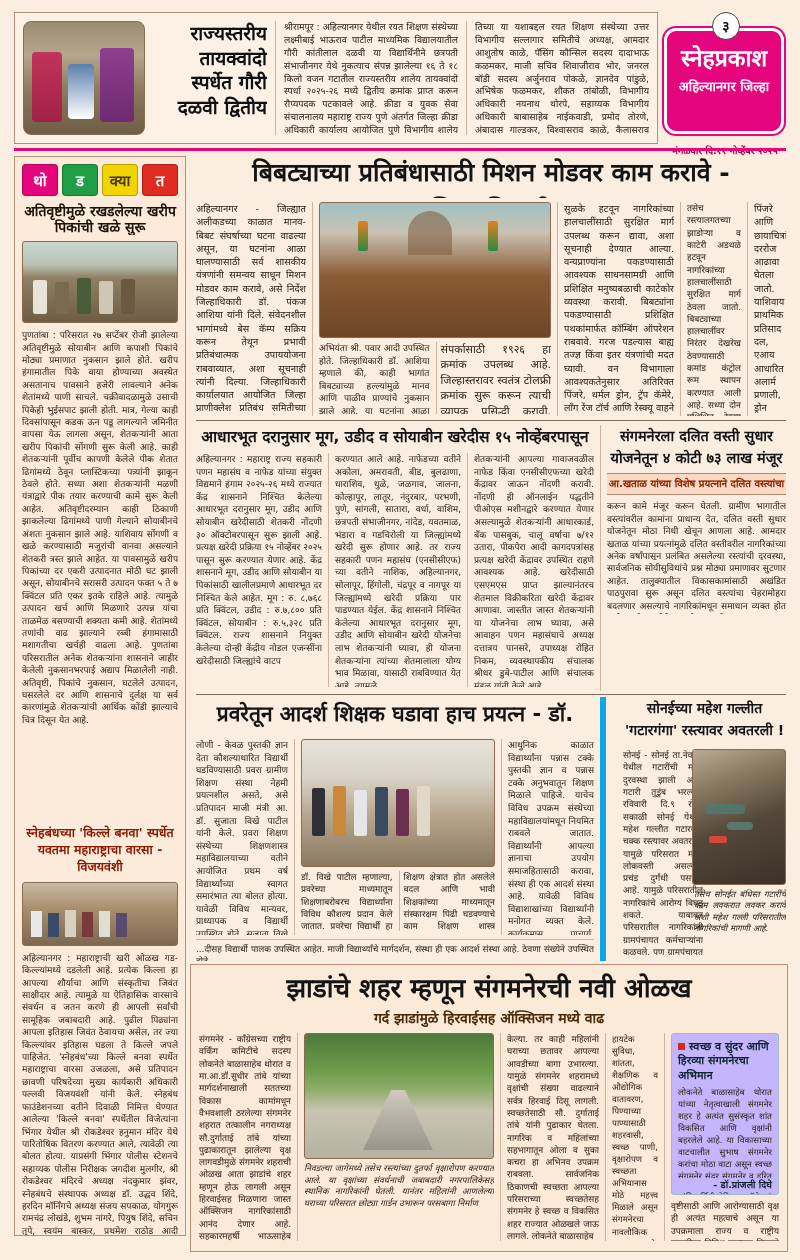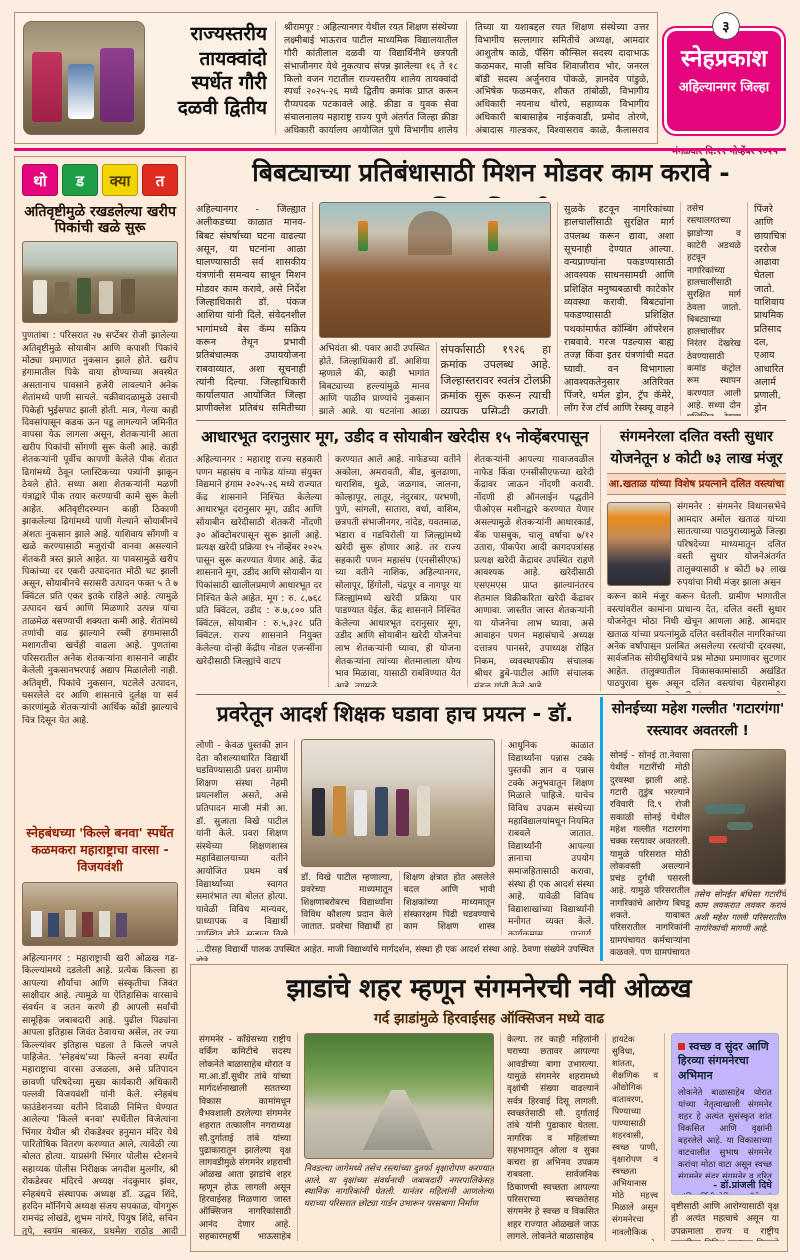--- a/index.html
+++ b/index.html
@@ -77,21 +77,21 @@
   <div class="headline" style="font-size:14px;margin:7px 0 6px 0;color:#1c1208;">अतिवृष्टीमुळे रखडलेल्या खरीप पिकांची खळे सुरू</div>
   <div class="photo" style="width:154px;height:80px;
               background:linear-gradient(180deg,#cdd6cf 0%,#b9c2b4 28%,#8f7f62 45%,#6e5d44 100%);">
     <div style="width:14px;height:34px;margin:38px 0 0 10px;background:#e8e3d6;float:left;border-radius:2px;"></div>
     <div style="width:14px;height:32px;margin:40px 0 0 8px;background:#7a6a4e;float:left;border-radius:2px;"></div>
     <div style="width:14px;height:36px;margin:36px 0 0 8px;background:#4a5d3a;float:left;border-radius:2px;"></div>
     <div style="width:14px;height:33px;margin:39px 0 0 8px;background:#cfc7b4;float:left;border-radius:2px;"></div>
     <div style="width:14px;height:35px;margin:37px 0 0 8px;background:#6b5a3f;float:left;border-radius:2px;"></div>
   </div>
   <div class="stxt" style="margin-top:6px;height:488px;">पुणतांबा : परिसरात २७ सप्टेंबर रोजी झालेल्या अतिवृष्टीमुळे सोयाबीन आणि कपाशी पिकांचे मोठ्या प्रमाणात नुकसान झाले होते. खरीप हंगामातील पिके वाया होण्याच्या अवस्थेत असतानाच पावसाने हजेरी लावल्याने अनेक शेतांमध्ये पाणी साचले. चक्रीवादळामुळे उसाची पिकेही भुईसपाट झाली होती. मात्र, गेल्या काही दिवसांपासून कडक ऊन पडू लागल्याने जमिनीत वापसा येऊ लागला असून, शेतकऱ्यांनी आता खरीप पिकांची सोंगणी सुरू केली आहे. काही शेतकऱ्यांनी पूर्वीच कापणी केलेले पीक शेतात ढिगांमध्ये ठेवून प्लास्टिकच्या पत्र्यांनी झाकून ठेवले होते. सध्या अशा शेतकऱ्यांनी मळणी यंत्राद्वारे पीक तयार करण्याची कामे सुरू केली आहेत. अतिवृष्टीदरम्यान काही ठिकाणी झाकलेल्या ढिगांमध्ये पाणी गेल्याने सोयाबीनचे अंशतः नुकसान झाले आहे. याशिवाय सोंगणी व खळे करण्यासाठी मजुरांची वानवा असल्याने शेतकरी त्रस्त झाले आहेत. या पावसामुळे खरीप पिकांच्या दर एकरी उत्पादनात मोठी घट झाली असून, सोयाबीनचे सरासरी उत्पादन फक्त ५ ते ७ क्विंटल प्रति एकर इतके राहिले आहे. त्यामुळे उत्पादन खर्च आणि मिळणारे उत्पन्न यांचा ताळमेळ बसण्याची शक्यता कमी आहे. शेतांमध्ये तणांची वाढ झाल्याने रब्बी हंगामासाठी मशागतीचा खर्चही वाढला आहे. पुणतांबा परिसरातील अनेक शेतकऱ्यांना शासनाने जाहीर केलेली नुकसानभरपाई अद्याप मिळालेली नाही. अतिवृष्टी, पिकांचे नुकसान, घटलेले उत्पादन, घसरलेले दर आणि शासनाचे दुर्लक्ष या सर्व कारणांमुळे शेतकऱ्यांची आर्थिक कोंडी झाल्याचे चित्र दिसून येत आहे.</div>
-  <div class="headline" style="font-size:12.5px;margin:8px 0 6px 0;color:#8b1a00;line-height:1.35;">स्नेहबंधच्या 'किल्ले बनवा' स्पर्धेत कळमकरा महाराष्ट्राचा वारसा - विजयवंशी</div>
+  <div class="headline" style="font-size:12.5px;margin:8px 0 6px 0;color:#8b1a00;line-height:1.35;">स्नेहबंधच्या 'किल्ले बनवा' स्पर्धेत यवतमा महाराष्ट्राचा वारसा - विजयवंशी</div>
   <div class="photo" style="width:154px;height:62px;
               background:linear-gradient(180deg,#c9b9a4 0%,#a8906f 40%,#7d6850 100%);">
     <div style="width:11px;height:26px;margin:28px 0 0 8px;background:#e8e8e8;float:left;"></div>
     <div style="width:11px;height:24px;margin:30px 0 0 6px;background:#3a4a6b;float:left;"></div>
     <div style="width:11px;height:27px;margin:27px 0 0 6px;background:#d8d0c0;float:left;"></div>
     <div style="width:11px;height:25px;margin:29px 0 0 6px;background:#7a3a3a;float:left;"></div>
     <div style="width:11px;height:26px;margin:28px 0 0 6px;background:#e0ddd2;float:left;"></div>
     <div style="width:11px;height:24px;margin:30px 0 0 6px;background:#5b4a6b;float:left;"></div>
   </div>
   <div class="stxt" style="margin-top:6px;height:332px;">अहिल्यानगर : महाराष्ट्राची खरी ओळख गड-किल्ल्यांमध्ये दडलेली आहे. प्रत्येक किल्ला हा आपल्या शौर्याचा आणि संस्कृतीचा जिवंत साक्षीदार आहे. त्यामुळे या ऐतिहासिक वारसाचे संवर्धन व जतन करणे ही आपली सर्वांची सामूहिक जबाबदारी आहे. पुढील पिढ्यांना आपला इतिहास जिवंत ठेवायचा असेल, तर ज्या किल्ल्यांवर इतिहास घडला ते किल्ले जपले पाहिजेत. 'स्नेहबंध'च्या किल्ले बनवा स्पर्धेत महाराष्ट्राचा वारसा उजळला, असे प्रतिपादन छावणी परिषदेच्या मुख्य कार्यकारी अधिकारी पल्लवी विजयवंशी यांनी केले. स्नेहबंध फाउंडेशनच्या वतीने दिवाळी निमित्त घेण्यात आलेल्या 'किल्ले बनवा' स्पर्धेतील विजेत्यांना भिंगार येथील श्री रोकडेश्वर हनुमान मंदिर येथे पारितोषिक वितरण करण्यात आले, त्यावेळी त्या बोलत होत्या. याप्रसंगी भिंगार पोलीस स्टेशनचे सहाय्यक पोलीस निरीक्षक जगदीश मुलगीर, श्री रोकडेश्वर मंदिरचे अध्यक्ष नंदकुमार झंवर, स्नेहबंधचे संस्थापक अध्यक्ष डॉ. उद्धव शिंदे, हरदिन मॉर्निंगचे अध्यक्ष संजय सपकाळ, योगगुरू रामचंद्र लोखंडे, शुभम नांगरे, पियुष शिंदे, सचिन तुपे, स्वयंम बास्कर, प्रथमेश राठोड आदी उपस्थित होते. या स्पर्धेत प्रथम क्रमांक अवनीश बालाजी बढ्डाल, द्वितीय पावन गणपती मंदिर, तृतीय वरसावी ग्रुप मित्र मंडळ, उत्तेजनार्थ बाल श्रीराम ग्रुप, सिद्धेश दिलीप खामकर यांना पुरस्कार देऊन गौरवण्यात आले. प्रास्ताविक व आभार माजी प्राचार्य एकनाथ जगताप यांनी मानले. स्पर्धेतून मुलांच्या मनात असलेले गडकिल्ले ते प्रत्यक्षात साकारण्याचा प्रयत्न करतात. त्यामुळे त्यांच्या प्रयोगशीलतेला आणि कल्पकतेला वाव मिळतो. या किल्ले बनवा स्पर्धेतून महाराष्ट्राचा मराठमोळ्या इतिहास संस्कृतीची आठवण ताजी झाली, असे स्नेहबंध चे अध्यक्ष डॉ. उद्धव शिंदे म्हणाले.</div>
@@ -124,25 +124,20 @@
     <div class="headline" style="font-size:15.5px;height:26px;line-height:1.6;">आधारभूत दरानुसार मूग, उडीद व सोयाबीन खरेदीस १५ नोव्हेंबरपासून सुरुवात</div>
     <div class="colrow" style="height:234px;margin-top:2px;">
       <div class="ncol jtxt" style="width:126px;font-size:9px;">अहिल्यानगर : महाराष्ट्र राज्य सहकारी पणन महासंघ व नाफेड यांच्या संयुक्त विद्यमाने हंगाम २०२५-२६ मध्ये राज्यात केंद्र शासनाने निश्चित केलेल्या आधारभूत दरानुसार मूग, उडीद आणि सोयाबीन खरेदीसाठी शेतकरी नोंदणी ३० ऑक्टोबरपासून सुरू झाली आहे. प्रत्यक्ष खरेदी प्रक्रिया १५ नोव्हेंबर २०२५ पासून सुरू करण्यात येणार आहे. केंद्र शासनाने मूग, उडीद आणि सोयाबीन या पिकांसाठी खालीलप्रमाणे आधारभूत दर निश्चित केले आहेत. मूग : रु. ८,७६८ प्रति क्विंटल, उडीद : रु.७,८०० प्रति क्विंटल, सोयाबीन : रु.५,३२८ प्रति क्विंटल. राज्य शासनाने नियुक्त केलेल्या दोन्ही केंद्रीय नोडल एजन्सींना खरेदीसाठी जिल्ह्यांचे वाटप</div>
       <div class="ncol jtxt" style="width:126px;font-size:9px;">करण्यात आले आहे. नाफेडच्या वतीने अकोला, अमरावती, बीड, बुलढाणा, धाराशिव, धुळे, जळगाव, जालना, कोल्हापूर, लातूर, नंदुरबार, परभणी, पुणे, सांगली, सातारा, वर्धा, वाशिम, छत्रपती संभाजीनगर, नांदेड, यवतमाळ, भंडारा व गडचिरोली या जिल्ह्यांमध्ये खरेदी सुरू होणार आहे. तर राज्य सहकारी पणन महासंघ (एनसीसीएफ) च्या वतीने नाशिक, अहिल्यानगर, सोलापूर, हिंगोली, चंद्रपूर व नागपूर या जिल्ह्यांमध्ये खरेदी प्रक्रिया पार पाडण्यात येईल. केंद्र शासनाने निश्चित केलेल्या आधारभूत दरानुसार मूग, उडीद आणि सोयाबीन खरेदी योजनेचा लाभ शेतकऱ्यांनी घ्यावा, ही योजना शेतकऱ्यांना त्यांच्या शेतमालाला योग्य भाव मिळावा, यासाठी राबविण्यात येत आहे, त्यामुळे</div>
       <div class="ncol jtxt" style="flex:1;font-size:9px;">शेतकऱ्यांनी आपल्या गावाजवळील नाफेड किंवा एनसीसीएफच्या खरेदी केंद्रावर जाऊन नोंदणी करावी. नोंदणी ही ऑनलाईन पद्धतीने पीओएस मशीनद्वारे करण्यात येणार असल्यामुळे शेतकऱ्यांनी आधारकार्ड, बँक पासबुक, चालू वर्षाचा ७/१२ उतारा, पीकपेरा आदी कागदपत्रांसह प्रत्यक्ष खरेदी केंद्रावर उपस्थित राहणे आवश्यक आहे. खरेदीसाठी एसएमएस प्राप्त झाल्यानंतरच शेतमाल विक्रीकरिता खरेदी केंद्रावर आणावा. जास्तीत जास्त शेतकऱ्यांनी या योजनेचा लाभ घ्यावा, असे आवाहन पणन महासंघाचे अध्यक्ष दत्तात्रय पानसरे, उपाध्यक्ष रोहित निकम, व्यवस्थापकीय संचालक श्रीधर डुबे-पाटील आणि संचालक मंडळ यांनी केले आहे.</div>
     </div>
   </div>
   <div class="abs" style="left:404px;top:4px;width:186px;height:266px;border-left:1px solid #cdb4a0;padding-left:6px;box-sizing:border-box;">
     <div class="headline" style="font-size:14.5px;height:46px;line-height:1.55;">संगमनेरला दलित वस्ती सुधार योजनेतून ४ कोटी ७३ लाख मंजूर</div>
     <div class="subband" style="font-size:10px;height:20px;line-height:20px;margin:2px 0 5px 0;">आ.खताळ यांच्या विशेष प्रयत्नाने दलित वस्त्यांचा चेहरामोहरा बदलणार</div>
-    <div style="overflow:hidden;">
-      <div class="photo" style="width:62px;height:82px;float:left;margin:2px 6px 2px 0;
-                  background:linear-gradient(180deg,#d8d3c8 0%,#e88c1a 18%,#c58a5a 42%,#3a3a44 75%,#2b2b33 100%);"></div>
-      <div class="jtxt" style="font-size:9px;height:86px;">संगमनेर : संगमनेर विधानसभेचे आमदार अमोल खताळ यांच्या सातत्याच्या पाठपुराव्यामुळे जिल्हा परिषदेच्या माध्यमातून दलित वस्ती सुधार योजनेअंतर्गत तालुक्यासाठी ४ कोटी ७३ लाख रुपयांचा निधी मंजूर झाला असून</div>
-    </div>
     <div class="jtxt" style="font-size:9px;height:60px;margin-top:2px;">करून कामे मंजूर करून घेतली. ग्रामीण भागातील वस्त्यांवरील कामांना प्राधान्य देत, दलित वस्ती सुधार योजनेतून मोठा निधी खेचून आणला आहे. आमदार खताळ यांच्या प्रयत्नांमुळे दलित वस्तीवरील नागरिकांच्या अनेक वर्षांपासून प्रलंबित असलेल्या रस्त्यांची दुरवस्था, पाणी निचऱ्याची समस्या आणि</div>
     <div class="jtxt" style="font-size:9px;height:52px;margin-top:2px;">सार्वजनिक सोयीसुविधांचे प्रश्न मोठ्या प्रमाणावर सुटणार आहेत. तालुक्यातील विकासकामांसाठी अखंडित पाठपुरावा सुरू असून दलित वस्त्यांचा चेहरामोहरा बदलणार असल्याचे नागरिकांमधून समाधान व्यक्त होत आहे. कामे तातडीने सुरू होणार आहेत.</div>
   </div>
 </div>
 
 <div class="abs" style="left:196px;top:694px;width:590px;height:266px;border-top:1px solid #7a6a58;overflow:hidden;">
   <div class="abs" style="left:0;top:2px;width:398px;height:264px;">
     <div class="headline" style="font-size:21px;height:38px;line-height:1.7;">प्रवरेतून आदर्श शिक्षक घडावा हाच प्रयत्न - डॉ. विखे</div>
     <div class="colrow" style="height:196px;margin-top:4px;">
       <div class="ncol jtxt" style="width:92px;font-size:9px;">लोणी - केवळ पुस्तकी ज्ञान देता कौशल्याधारित विद्यार्थी घडविण्यासाठी प्रवरा ग्रामीण शिक्षण संस्था नेहमी प्रयत्नशील असते, असे प्रतिपादन माजी मंत्री आ. डॉ. सुजाता विखे पाटील यांनी केले. प्रवरा शिक्षण संस्थेच्या शिक्षणशास्त्र महाविद्यालयाच्या वतीने आयोजित प्रथम वर्ष विद्यार्थ्यांच्या स्वागत समारंभात त्या बोलत होत्या. यावेळी विविध मान्यवर, प्राध्यापक व विद्यार्थी उपस्थित होते. सुजाता विखे पाटील यांनी</div>
@@ -158,21 +153,21 @@
         </div>
         <div class="colrow" style="height:60px;margin-top:4px;">
           <div class="jtxt" style="width:92px;font-size:8.8px;">डॉ. विखे पाटील म्हणाल्या, प्रवरेच्या माध्यमातून शिक्षणाबरोबरच विद्यार्थ्यांना विविध कौशल्य प्रदान केले जातात. प्रवरेचा विद्यार्थी हा नोकरी करणारा नव्हे तर नोकरी देणारा विद्यार्थी तयार व्हावा. त्याचबरोबर प्लेसमेंटच्या माध्यमातून विद्यार्थ्यांना पुढे जाता यावे यासाठी संस्थेचे अध्यक्ष तथा जलसंपदा</div>
           <div class="jtxt" style="width:92px;margin-left:6px;padding-left:4px;border-left:1px solid #cdb4a0;font-size:8.8px;">शिक्षण क्षेत्रात होत असलेले बदल आणि भावी शिक्षकांच्या माध्यमातून संस्कारक्षम पिढी घडवण्याचे काम शिक्षण शास्त्र महाविद्यालयाच्या माध्यमातून होत आहे. पालकांनी विद्यार्थ्यांच्या करिअरबाबत आपण निश्चिंत रहा असेही डॉ. विखे पाटील यांनी सांगितले. ग्रामीण भागातील विद्यार्थी शिकला पाहिजे केवळ याच हेतूने</div>
         </div>
       </div>
       <div class="ncol jtxt" style="flex:1;font-size:9px;">आधुनिक काळात विद्यार्थ्यांना पन्नास टक्के पुस्तकी ज्ञान व पन्नास टक्के अनुभवातून शिक्षण मिळाले पाहिजे. याचेच विविध उपक्रम संस्थेच्या महाविद्यालयांमधून नियमित राबवले जातात. विद्यार्थ्यांनी आपल्या ज्ञानाचा उपयोग समाजहितासाठी करावा, संस्था ही एक आदर्श संस्था आहे. यावेळी विविध विद्याशाखांच्या विद्यार्थ्यांनी मनोगत व्यक्त केले. कार्यक्रमास प्राचार्य, प्राध्यापक मोठ्या संख्येने उपस्थित होते.</div>
     </div>
     <div class="jtxt" style="height:18px;margin-top:4px;border-top:1px solid #cdb4a0;padding-top:3px;font-size:8.8px;">...दीसह विद्यार्थी पालक उपस्थित आहेत. माजी विद्यार्थ्यांचे मार्गदर्शन, संस्था ही एक आदर्श संस्था आहे. ठेवणा संख्येने उपस्थित होते.</div>
   </div>
-  <div class="abs" style="left:404px;top:2px;width:186px;height:264px;border-left:3px solid #0ea5e9;padding-left:7px;box-sizing:border-box;">
+  <div class="abs" style="left:404px;top:2px;width:186px;height:264px;border-left:6px solid #0ea5e9;padding-left:17px;box-sizing:border-box;">
     <div class="headline" style="font-size:14px;height:48px;line-height:1.6;">सोनईच्या महेश गल्लीत 'गटारगंगा' रस्त्यावर अवतरली !</div>
     <div style="position:relative;height:210px;margin-top:4px;">
       <div class="jtxt" style="position:absolute;left:0;top:0;width:80px;height:210px;font-size:8.8px;">सोनई - सोनई ता.नेवासा येथील गटारींची मोठी दुरवस्था झाली आहे. गटारी तुडुंब भरल्याने रविवारी दि.९ रोजी सकाळी सोनई येथील महेश गल्लीत गटारगंगा चक्क रस्त्यावर अवतरली. यामुळे परिसरात मोठी लोकवस्ती असल्याने प्रचंड दुर्गंधी पसरली आहे. यामुळे परिसरातील नागरिकांचे आरोग्य बिघडू शकते. याबाबत परिसरातील नागरिकांनी ग्रामपंचायत कर्मचाऱ्यांना कळवले. पण ग्रामपंचायत कर्मचारी यांनी तेथील पाणी काढून देऊन तात्पुरती मलमपट्टी केली. तरी सोनई ग्रामपंचायतीने गटारींचे काम करावे.</div>
       <div class="photo" style="position:absolute;right:0;top:0;width:92px;height:134px;
                   background:linear-gradient(160deg,#b8ab96 0%,#8a7a62 25%,#55483a 55%,#3c3128 100%);">
         <div style="width:40px;height:10px;margin:54px 0 0 12px;background:#4e7a74;border-radius:4px;opacity:.8;"></div>
         <div style="width:26px;height:8px;margin:8px 0 0 34px;background:#5b8a80;border-radius:4px;opacity:.7;"></div>
         <div style="width:18px;height:7px;margin:6px 0 0 16px;background:#d4483a;border-radius:2px;"></div>
       </div>
       <div class="caption" style="position:absolute;right:0;top:140px;width:92px;height:70px;font-size:8.4px;text-align:justify;">तसेच सोनईत बंधिस्त गटारींचे काम लवकरात लवकर करावे अशी महेश गल्ली परिसरातील नागरिकांची मागणी आहे.</div>

